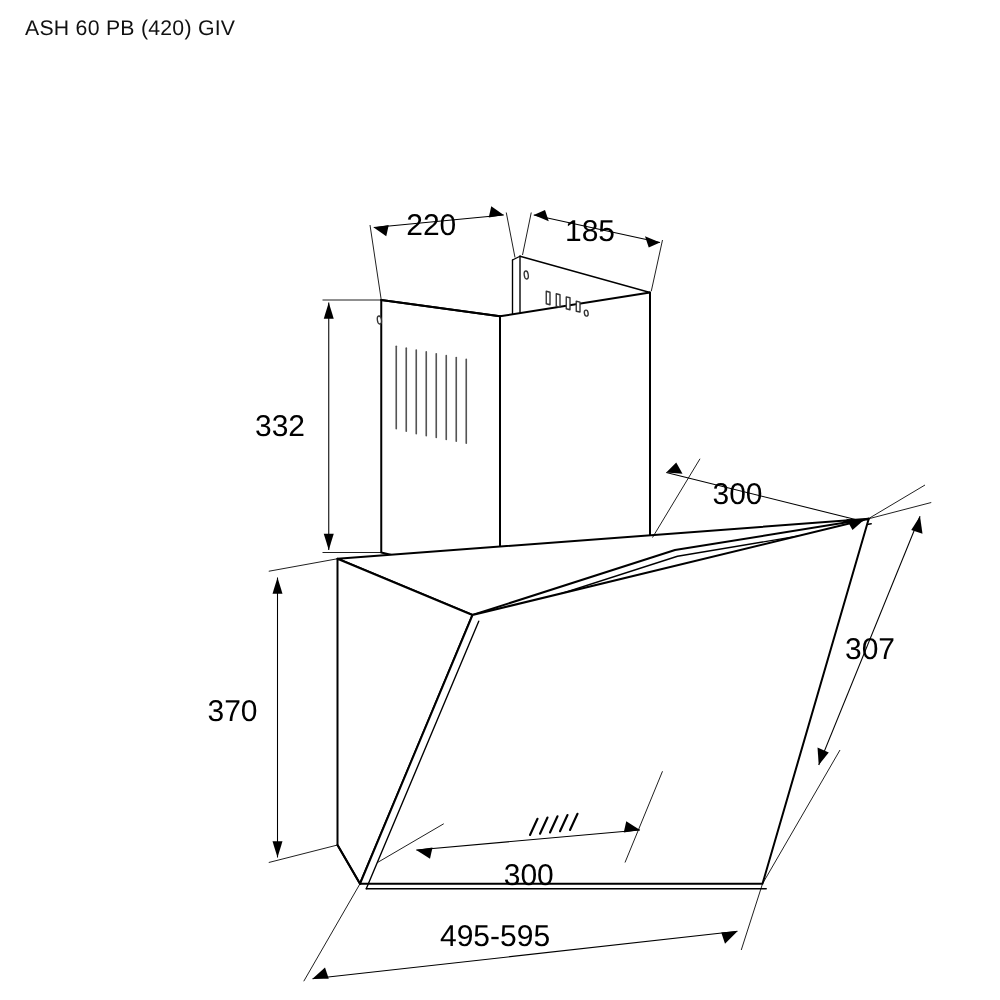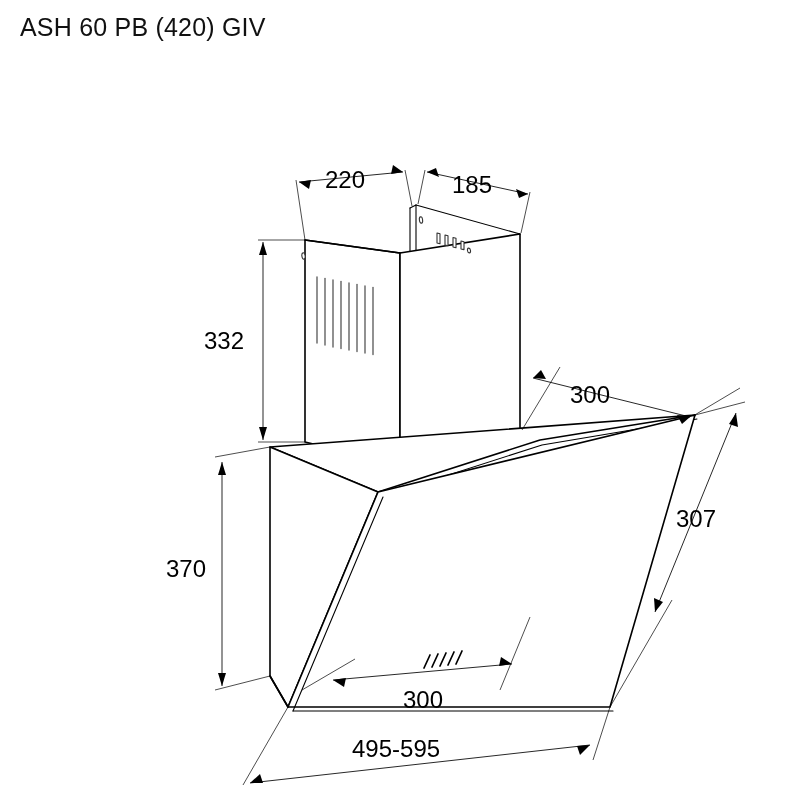--- a/index.html
+++ b/index.html
@@ -17,21 +17,21 @@
   }
   #drawing-root {
     position: relative;
     width: 800px;
     height: 800px;
   }
   .title-text {
     position: absolute;
     left: 20px;
     top: 13px;
-    font-size: 25px;
+    font-size: 17px;
     font-weight: 400;
     letter-spacing: 0.2px;
     color: #111111;
     font-family: "Liberation Sans", sans-serif;
     white-space: nowrap;
   }
   svg#tech-drawing {
     position: absolute;
     left: 0;
     top: 0;

